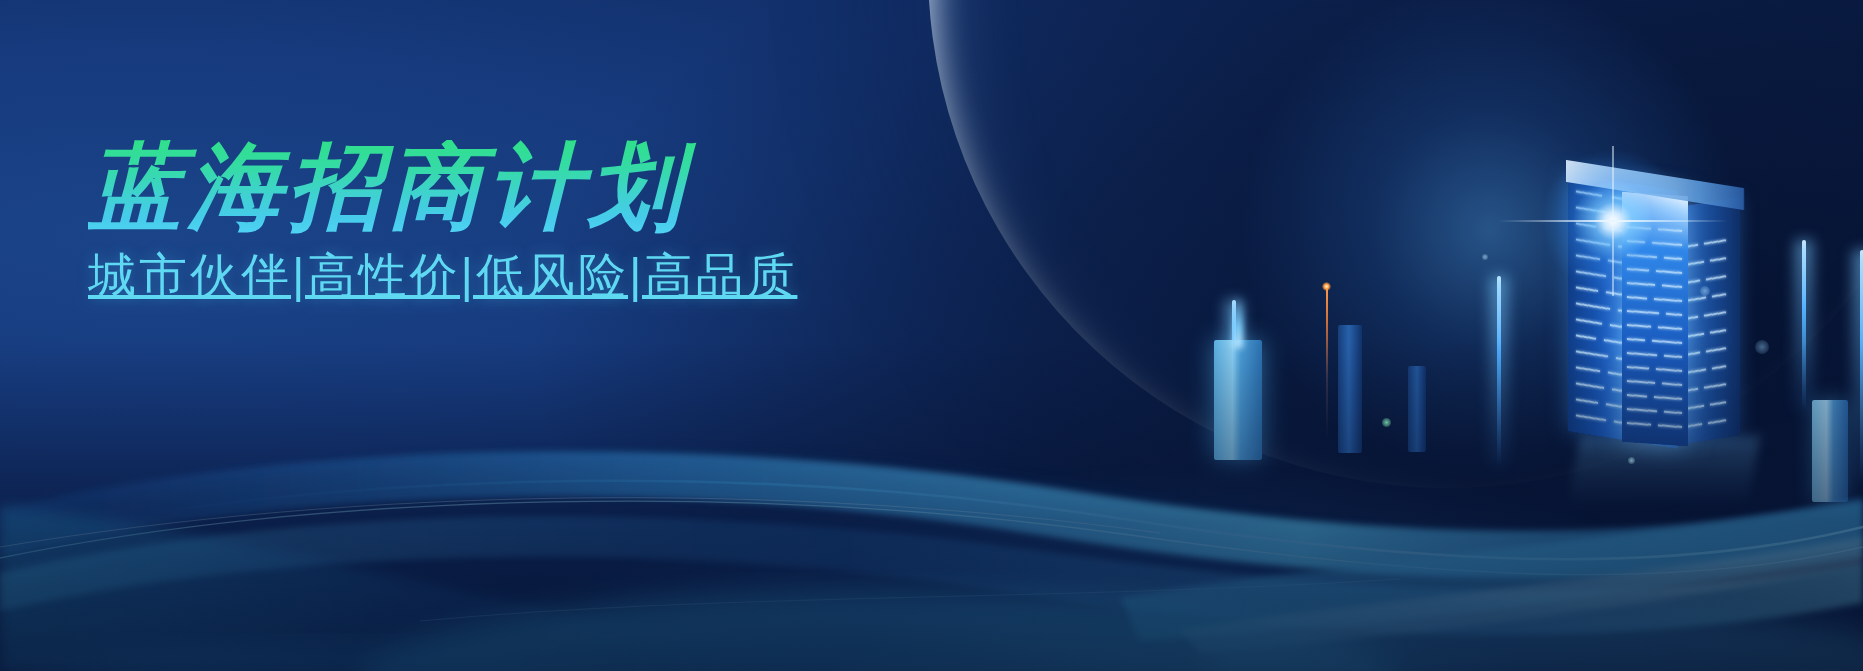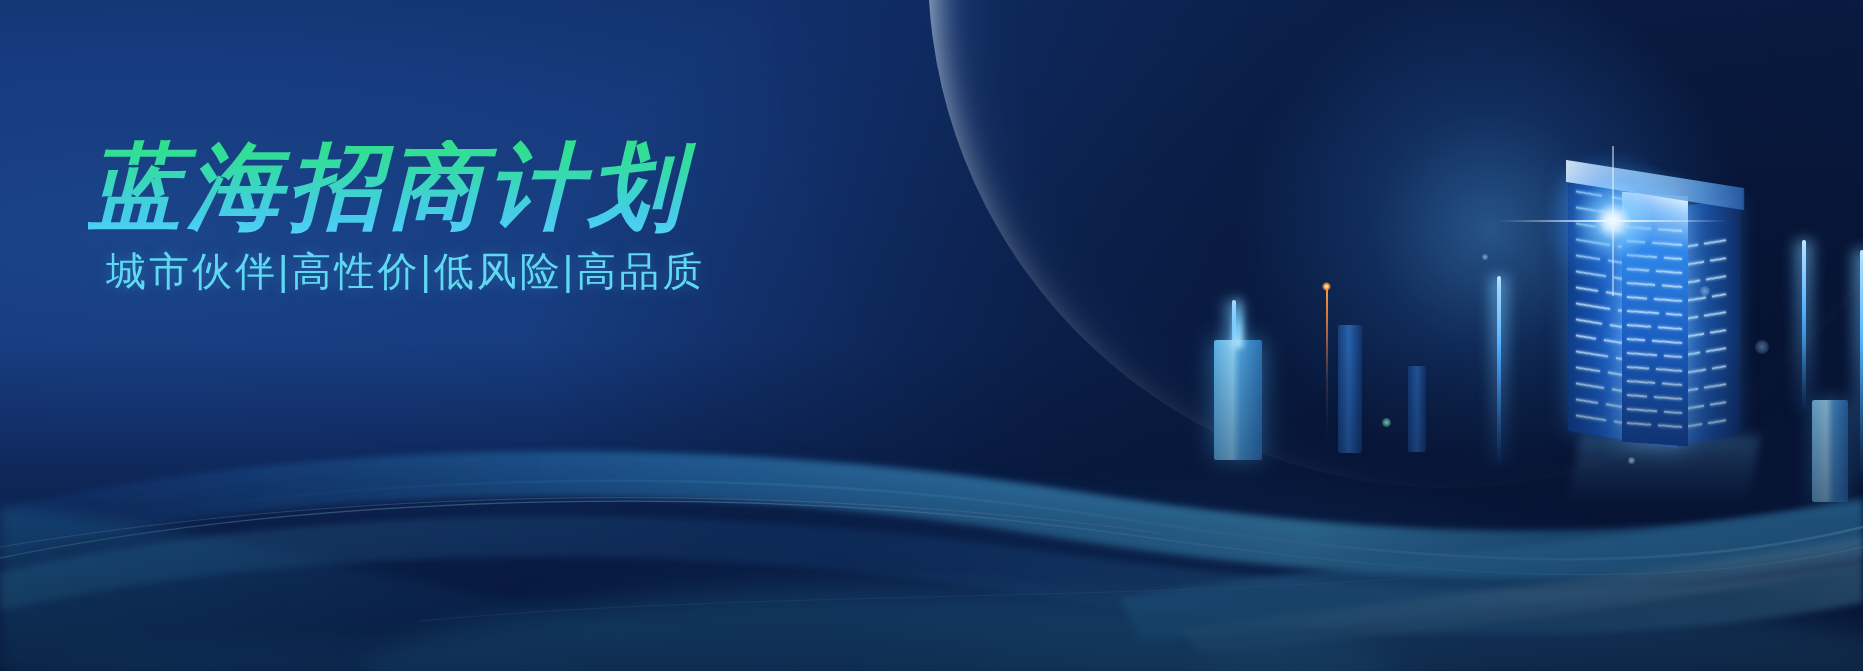--- a/index.html
+++ b/index.html
@@ -150,27 +150,28 @@
     font-weight:bold;
     font-style:italic;
     letter-spacing:6px;
     background:linear-gradient(to bottom, #2fe08a 0%, #35dba6 30%, #3fd2d0 58%, #46ccea 82%, #4fd3f4 100%);
     -webkit-background-clip:text;background-clip:text;
     color:transparent;-webkit-text-fill-color:transparent;
     text-shadow:none;
     white-space:nowrap;
   }
   .subtitle{
-    margin:14px 0 0 18px;
-    font-size:40px;
+    margin:14px 0 0 0;
+    font-size:48px;
     line-height:1.15;
     color:#5fd8f2;
     letter-spacing:3px;
     white-space:nowrap;
     text-shadow:0 0 14px rgba(70,190,240,.35);
+    text-decoration:underline;
   }
   .pill{
     display:inline-block;
     margin-top:20px;margin-left:6px;
     padding:9px 26px 11px;
     border-radius:40px;
     background:linear-gradient(to bottom, #63dcf6 0%, #4ed2f2 55%, #44c8ee 100%);
     color:#0f2a5e;
     font-size:23px;
     letter-spacing:2px;

